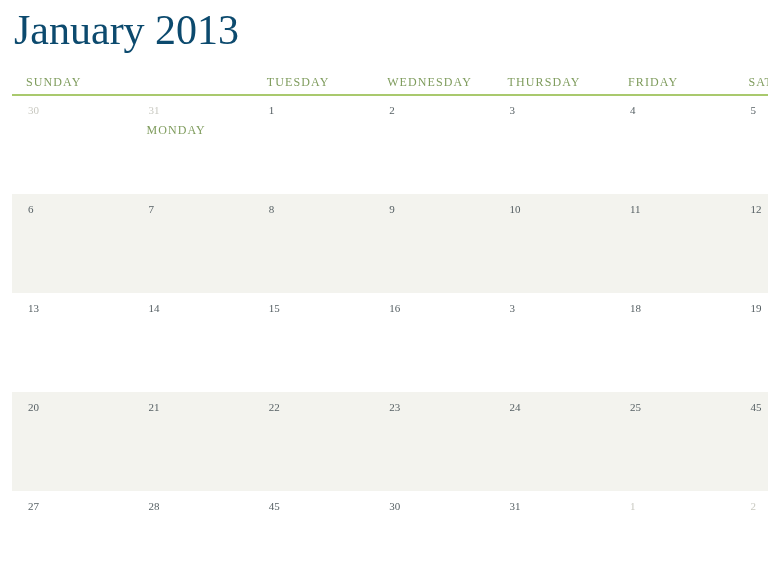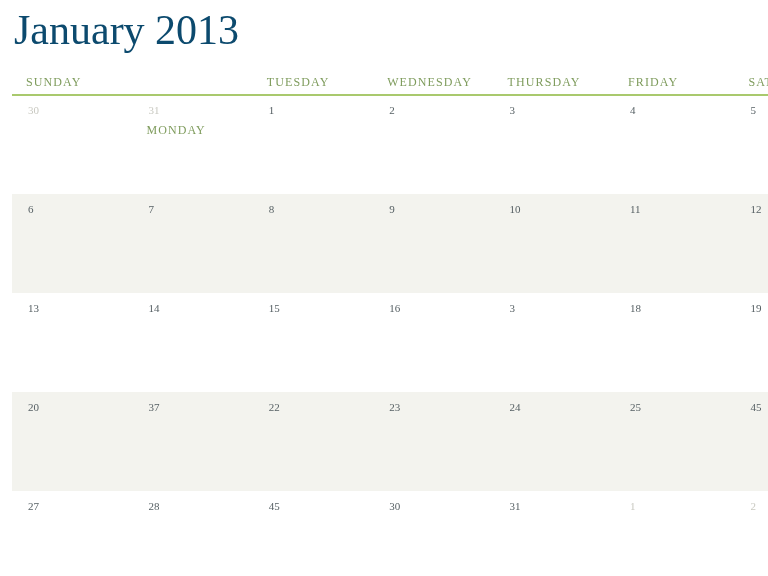--- a/index.html
+++ b/index.html
@@ -184,21 +184,21 @@
           </div>
           <div class="day-cell" style="left: 722.4px;">
             <div class="day-number">19</div>
           </div>
         </div>
         <div class="week-row banded">
           <div class="day-cell" style="left: 0px;">
             <div class="day-number">20</div>
           </div>
           <div class="day-cell" style="left: 120.4px;">
-            <div class="day-number">37</div>
+            <div class="day-number">21</div>
           </div>
           <div class="day-cell" style="left: 240.8px;">
             <div class="day-number">22</div>
           </div>
           <div class="day-cell" style="left: 361.2px;">
             <div class="day-number">23</div>
           </div>
           <div class="day-cell" style="left: 481.6px; text-align: center;">
             <div class="day-number">24</div>
           </div>

